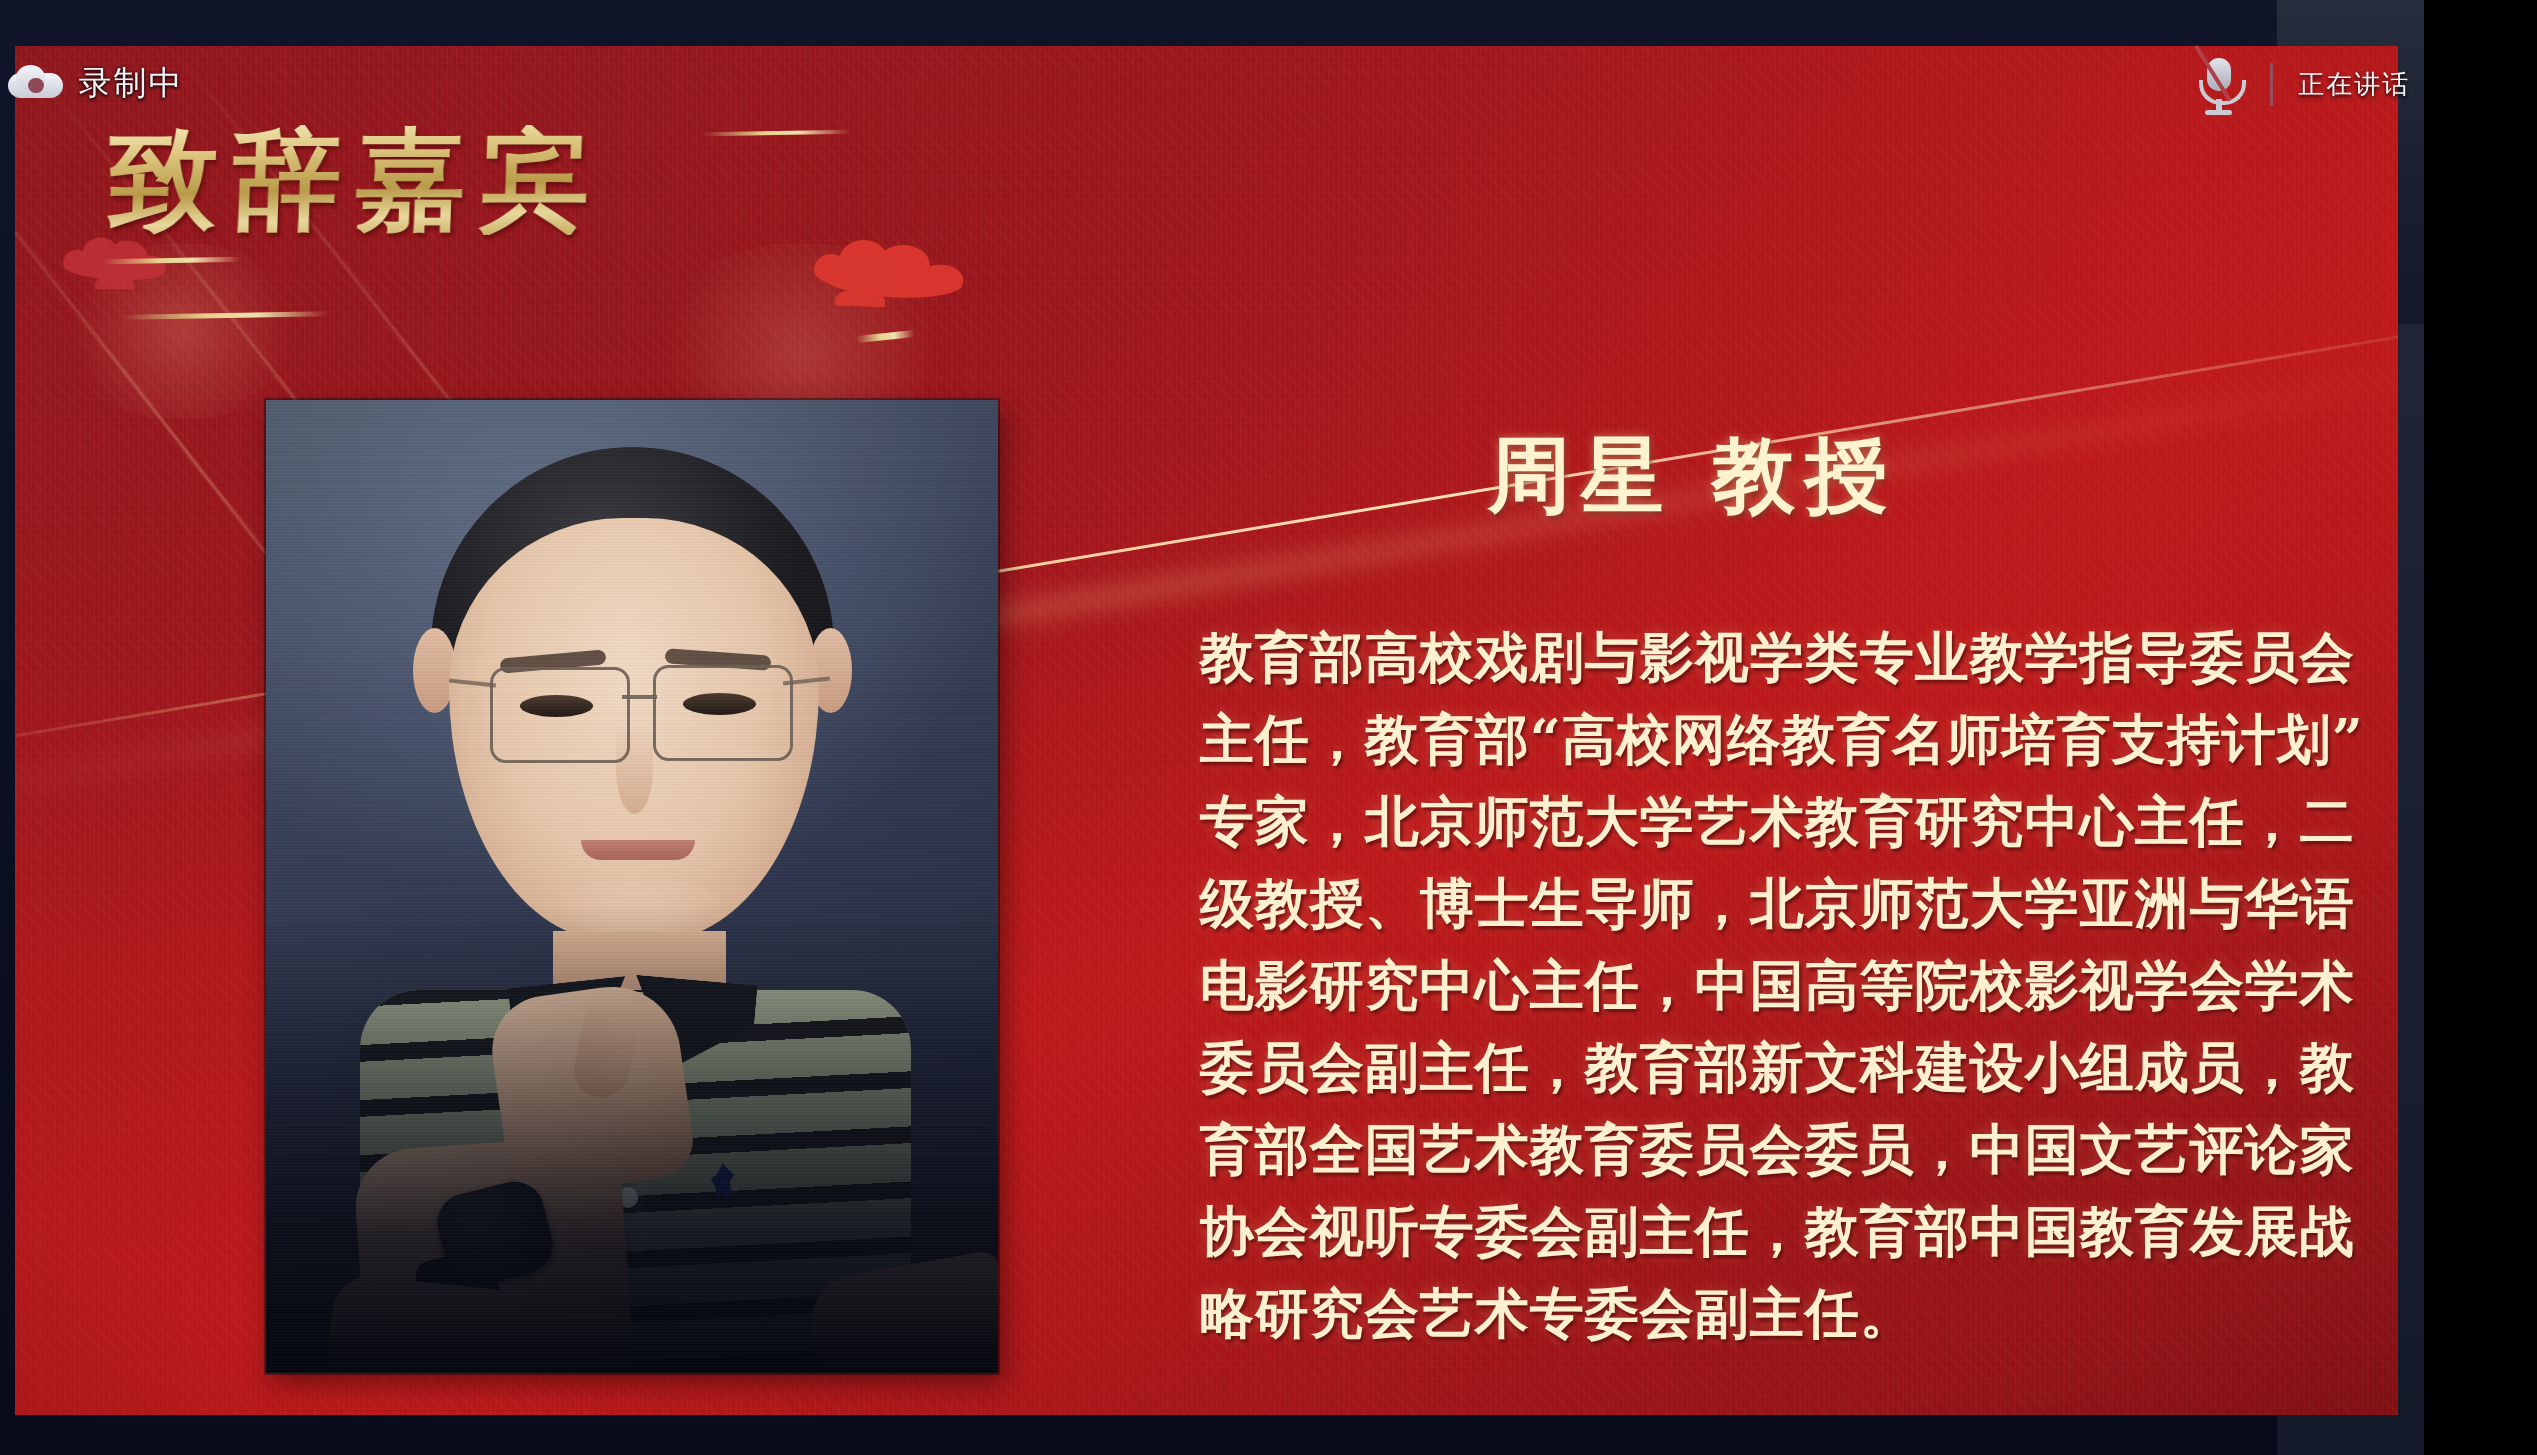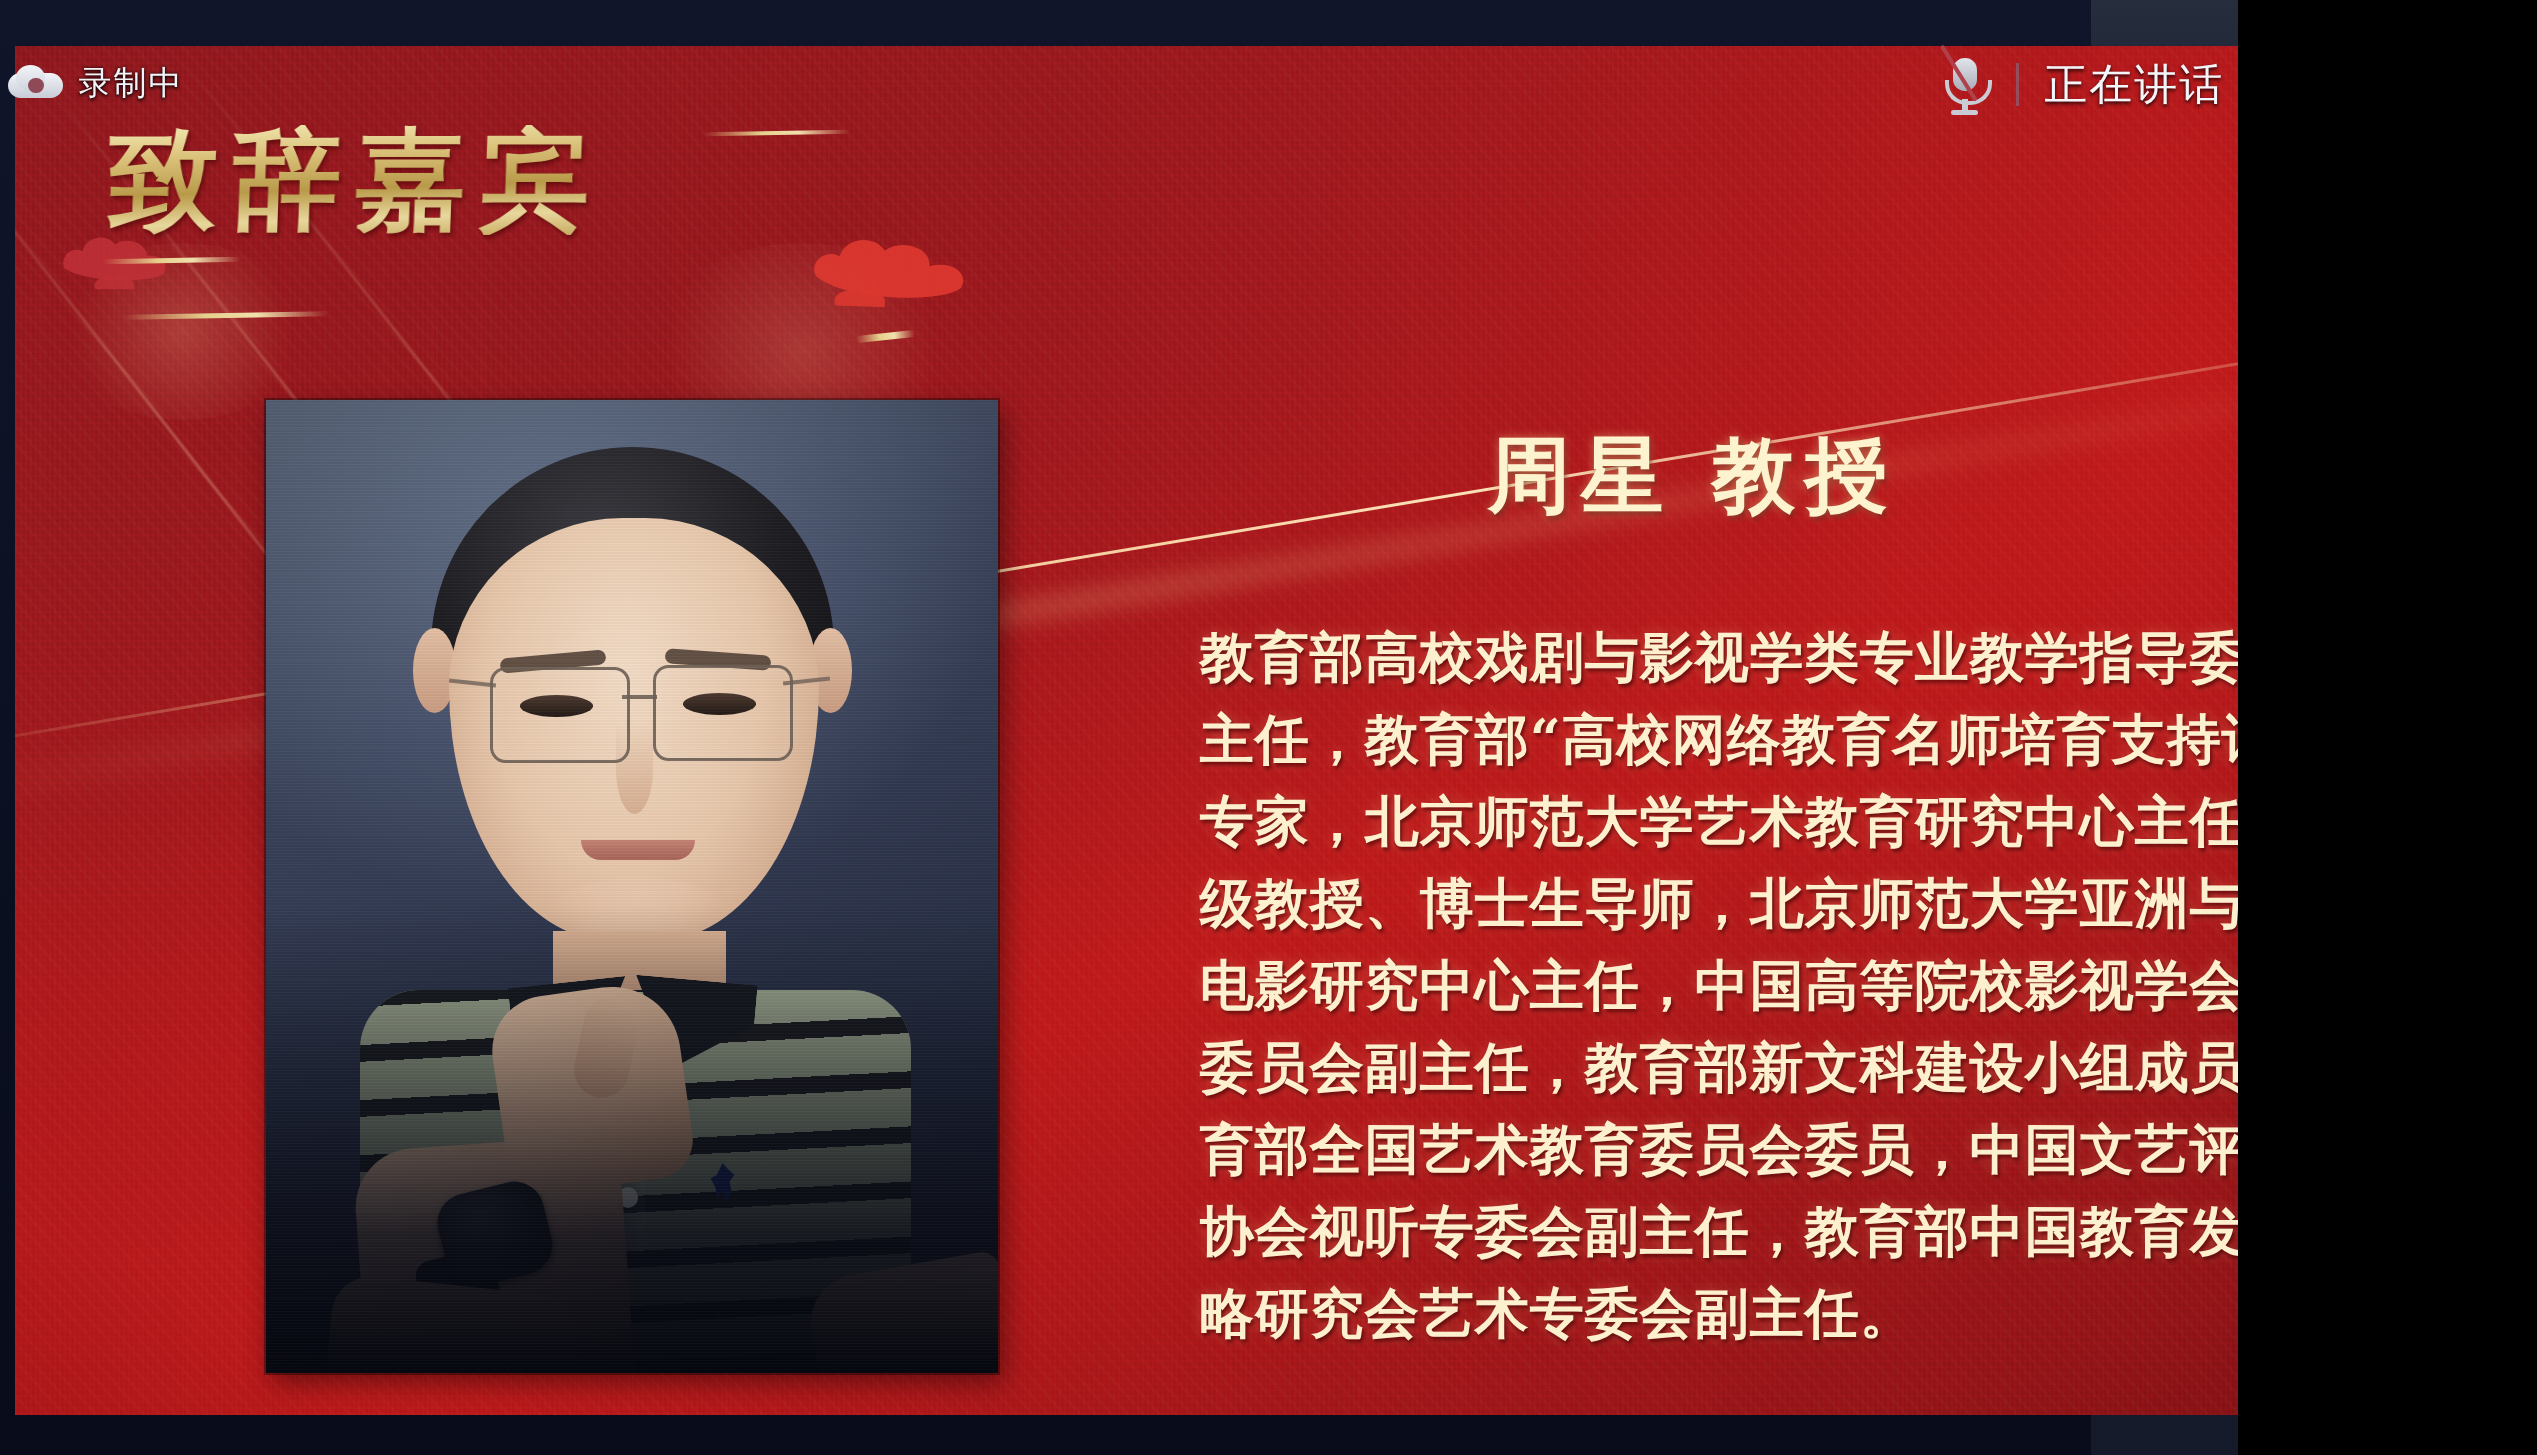--- a/index.html
+++ b/index.html
@@ -1,19 +1,19 @@
 <!DOCTYPE html>
 <html><head>
 <meta charset="utf-8">
 <style>
   html,body{margin:0;padding:0;background:#000;}
   body{width:2538px;height:1455px;overflow:hidden;font-family:"Liberation Sans","DejaVu Sans",sans-serif;}
 
   
-  #stage{position:relative;width:2238px;height:1455px;background:#0b0f1d;overflow:hidden;}
+  #stage{position:relative;width:2424px;height:1455px;background:#0b0f1d;overflow:hidden;}
   #bezel{position:absolute;inset:0;
          background:linear-gradient(180deg,#10152a 0%,#0c1124 40%,#080c1a 100%);}
   #bezel-tr{position:absolute;right:0;top:0;width:147px;height:324px;
             background:linear-gradient(180deg,#2a3140 0%,#1b2130 60%,#141a28 100%);opacity:.85;}
   #bezel-r2{position:absolute;right:0;top:324px;width:147px;height:1131px;
             background:linear-gradient(180deg,#272d3c 0%,#1a2030 100%);opacity:.7;}
 
   
   #slide{position:absolute;left:14.7px;top:46px;width:2383px;height:1369px;overflow:hidden;
          background:
@@ -182,21 +182,21 @@
   #mic-icon{width:51px;height:61px;position:relative;flex:0 0 auto;}
   #mic-icon .cap{position:absolute;left:13.8px;top:3.9px;width:23.6px;height:33px;border-radius:11.8px;
       background:linear-gradient(180deg,#e2e4ea,#a9adb8);}
   #mic-icon .arc{position:absolute;left:5.9px;top:25.6px;width:39px;height:21.6px;
       border:4.9px solid #c9ccd4;border-top:none;border-radius:0 0 21.6px 21.6px;}
   #mic-icon .stem{position:absolute;left:22.6px;top:45px;width:5.9px;height:11.8px;background:#c9ccd4;}
   #mic-icon .base{position:absolute;left:11.8px;top:56px;width:27.5px;height:4.9px;border-radius:2.9px;background:#c9ccd4;}
   #mic-icon .slash{position:absolute;left:-2px;top:-2px;width:65px;height:3.9px;background:#b0414a;
       transform:rotate(58deg);transform-origin:9.8px 2px;border-radius:2px;}
   #speak-sep{width:2.9px;height:43px;background:rgba(120,130,160,.5);}
-  #speak-text{font-size:43px;color:#f4f5f9;letter-spacing:2px;white-space:nowrap;
+  #speak-text{font-size:26px;color:#f4f5f9;letter-spacing:2px;white-space:nowrap;
       text-shadow:0 2px 3.9px rgba(0,0,0,.9);}
 </style>
 </head>
 <body>
 
 <div id="stage">
 
   <div id="bezel"></div>
   <div id="bezel-tr"></div>
   <div id="bezel-r2"></div>

